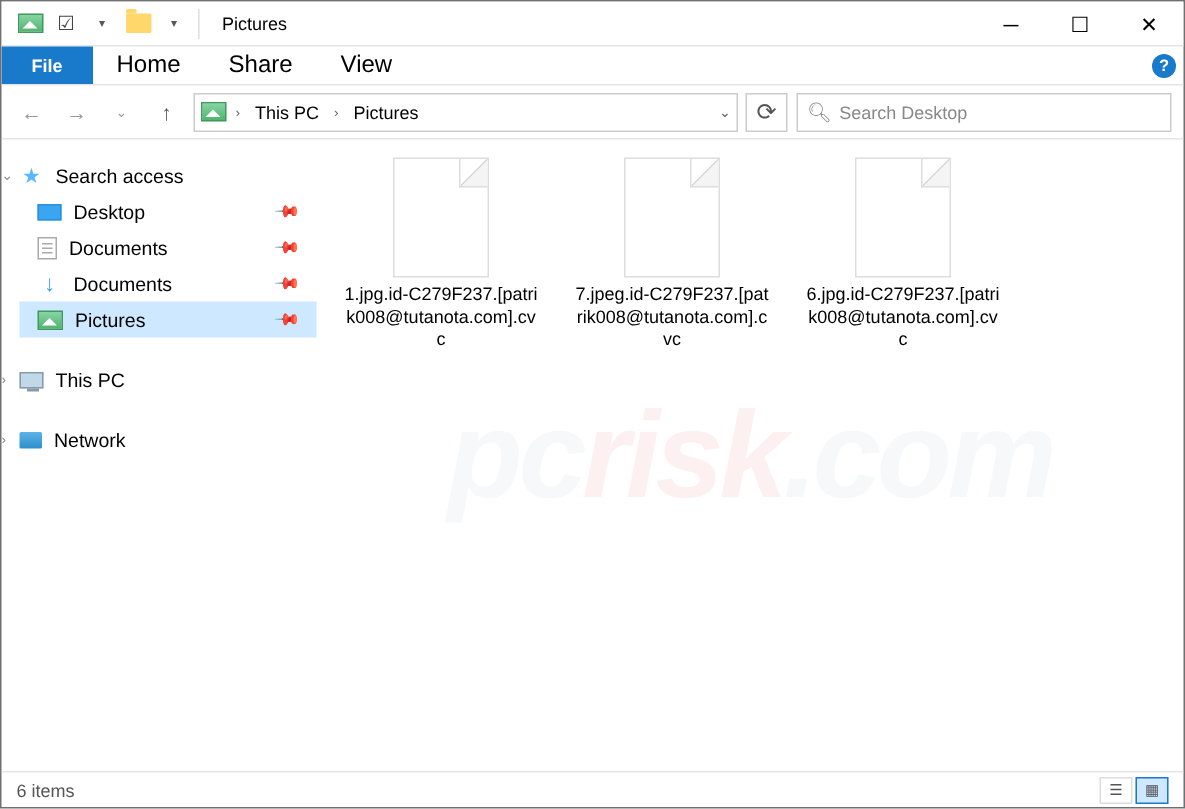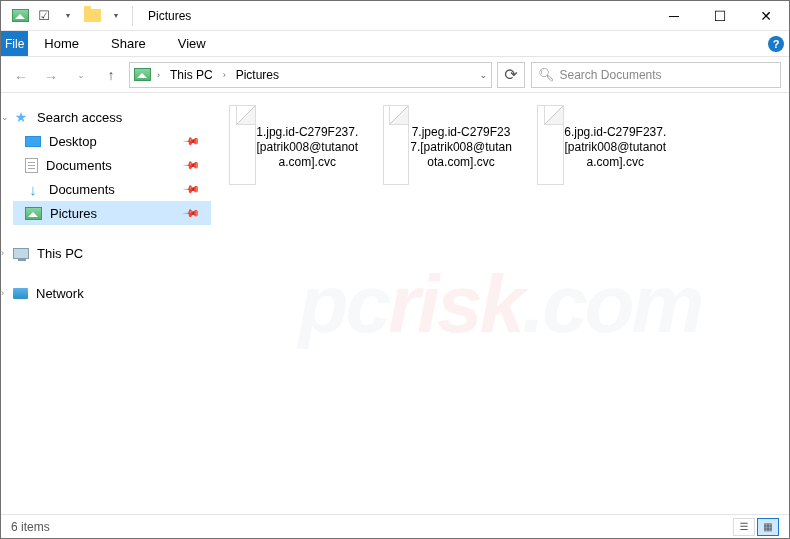--- a/index.html
+++ b/index.html
@@ -7,22 +7,22 @@
 
 .titlebar { height: 30px; display: flex; align-items: center; background: #fff; border-bottom: 1px solid #e5e5e5; }
 .titlebar .qat { display: flex; align-items: center; gap: 2px; padding-left: 8px; }
 .titlebar .qat .qicon { width: 22px; height: 22px; display: flex; align-items: center; justify-content: center; }
 .titlebar .title { margin-left: 10px; font-size: 12px; color: #000; }
 .titlebar .winbtns { margin-left: auto; display: flex; }
 .titlebar .winbtns div { width: 46px; height: 30px; display: flex; align-items: center; justify-content: center; font-size: 14px; color: #000; }
 .titlebar .sep { border-left: 1px solid #ddd; height: 20px; margin: 0 5px; }
 
 .ribbon-tabs { height: 26px; display: flex; align-items: stretch; border-bottom: 1px solid #e5e5e5; }
-.ribbon-tabs .file-tab { background: #1979ca; color: #fff; padding: 4px 4px; font-size: 12px; display: flex; align-items: center; }
-.ribbon-tabs .tab { padding: 4px 16px; font-size: 13px; display: flex; align-items: center; color: #000; }
+.ribbon-tabs .file-tab { background: #1979ca; color: #fff; padding: 4px 20px; font-size: 12px; display: flex; align-items: center; font-weight: bold; }
+.ribbon-tabs .tab { padding: 4px 16px; font-size: 16px; display: flex; align-items: center; color: #000; }
 .ribbon-tabs .help { margin-left: auto; width: 26px; display: flex; align-items: center; justify-content: center; }
 
 .addrbar { height: 36px; display: flex; align-items: center; padding: 2px 8px; gap: 6px; border-bottom: 1px solid #e5e5e5; }
 .addrbar .nav-arrow { width: 24px; height: 24px; display: flex; align-items: center; justify-content: center; color: #999; font-size: 14px; }
 .addrbar .nav-arrow.active { color: #555; }
 .addrbar .pathbox { flex: 1; height: 26px; border: 1px solid #ccc; display: flex; align-items: center; padding: 0 4px; gap: 4px; }
 .addrbar .crumb { font-size: 12px; padding: 2px 4px; }
 .addrbar .crumb-sep { font-size: 9px; color: #666; padding: 0 2px; }
 .addrbar .refresh { width: 28px; height: 26px; border: 1px solid #ccc; margin-left: -1px; display:flex;align-items:center;justify-content:center;color:#555; }
 .addrbar .searchbox { width: 250px; height: 26px; border: 1px solid #ccc; display: flex; align-items: center; padding: 0 6px; color: #888; font-size: 12px; gap: 5px; }
@@ -31,21 +31,21 @@
 .body-row { display: flex; height: 421px; }
 .nav-pane { width: 210px; padding: 12px 0 0 12px; font-size: 13px; }
 .nav-pane .group { margin-bottom: 16px; }
 .nav-pane .item { display: flex; align-items: center; height: 24px; padding-left: 12px; gap: 8px; position: relative; }
 .nav-pane .item.root { padding-left: 0; font-weight: normal; }
 .nav-pane .item.selected { background: #cde8ff; }
 .nav-pane .pin { margin-left: auto; margin-right: 12px; color: #999; font-size: 11px; transform: rotate(45deg); }
 .nav-pane .chev { position: absolute; left: -12px; font-size: 9px; color: #888; }
 
 .content { flex: 1; padding: 12px 18px 0 18px; display: flex; flex-wrap: wrap; align-content: flex-start; gap: 8px 24px; overflow: hidden; position: relative; }
-.file-item { width: 130px; display: flex; align-items: center; }
+.file-item { width: 130px; display: flex; flex-direction: column; align-items: center; }
 .file-icon { width: 64px; height: 80px; background: #fff; border: 1px solid #ddd; position: relative; margin-bottom: 4px; }
 .file-icon::before { content: ""; position: absolute; top: 0; right: 0; width: 18px; height: 18px; background: linear-gradient(135deg, #fff 0 47%, #ccc 50%, #f4f4f4 53% 100%); border-left: 1px solid #ddd; border-bottom: 1px solid #ddd; }
 .file-label { font-size: 12px; text-align: center; line-height: 1.25; word-break: break-all; color: #000; }
 
 .statusbar { height: 24px; border-top: 1px solid #e5e5e5; display: flex; align-items: center; padding: 0 10px; font-size: 12px; color: #555; gap: 48px; }
 .statusbar .views { margin-left: auto; display: flex; gap: 2px; }
 .statusbar .viewbtn { width: 22px; height: 18px; border: 1px solid #ddd; display:flex;align-items:center;justify-content:center;font-size:10px;}
 .statusbar .viewbtn.active { border-color: #1979ca; background:#cde8ff; }
 
 .ico { width: 16px; height: 16px; display:inline-flex; align-items:center; justify-content:center; }
@@ -108,21 +108,21 @@
     <span class="ico-pics"></span>
     <span class="crumb-sep">›</span>
     <span class="crumb">This PC</span>
     <span class="crumb-sep">›</span>
     <span class="crumb">Pictures</span>
     <span class="drop">⌄</span>
   </div>
   <div class="refresh">⟳</div>
   <div class="searchbox">
     <span style="font-size:13px;">🔍︎</span>
-    <span>Search Documents</span>
+    <span>Search Desktop</span>
   </div>
 </div>
 
 <div class="body-row">
   <div class="nav-pane">
     <div class="group">
       <div class="item root">
         <span class="chev">⌄</span>
         <span class="ico ico-star">★</span>
         <span>Search access</span>

